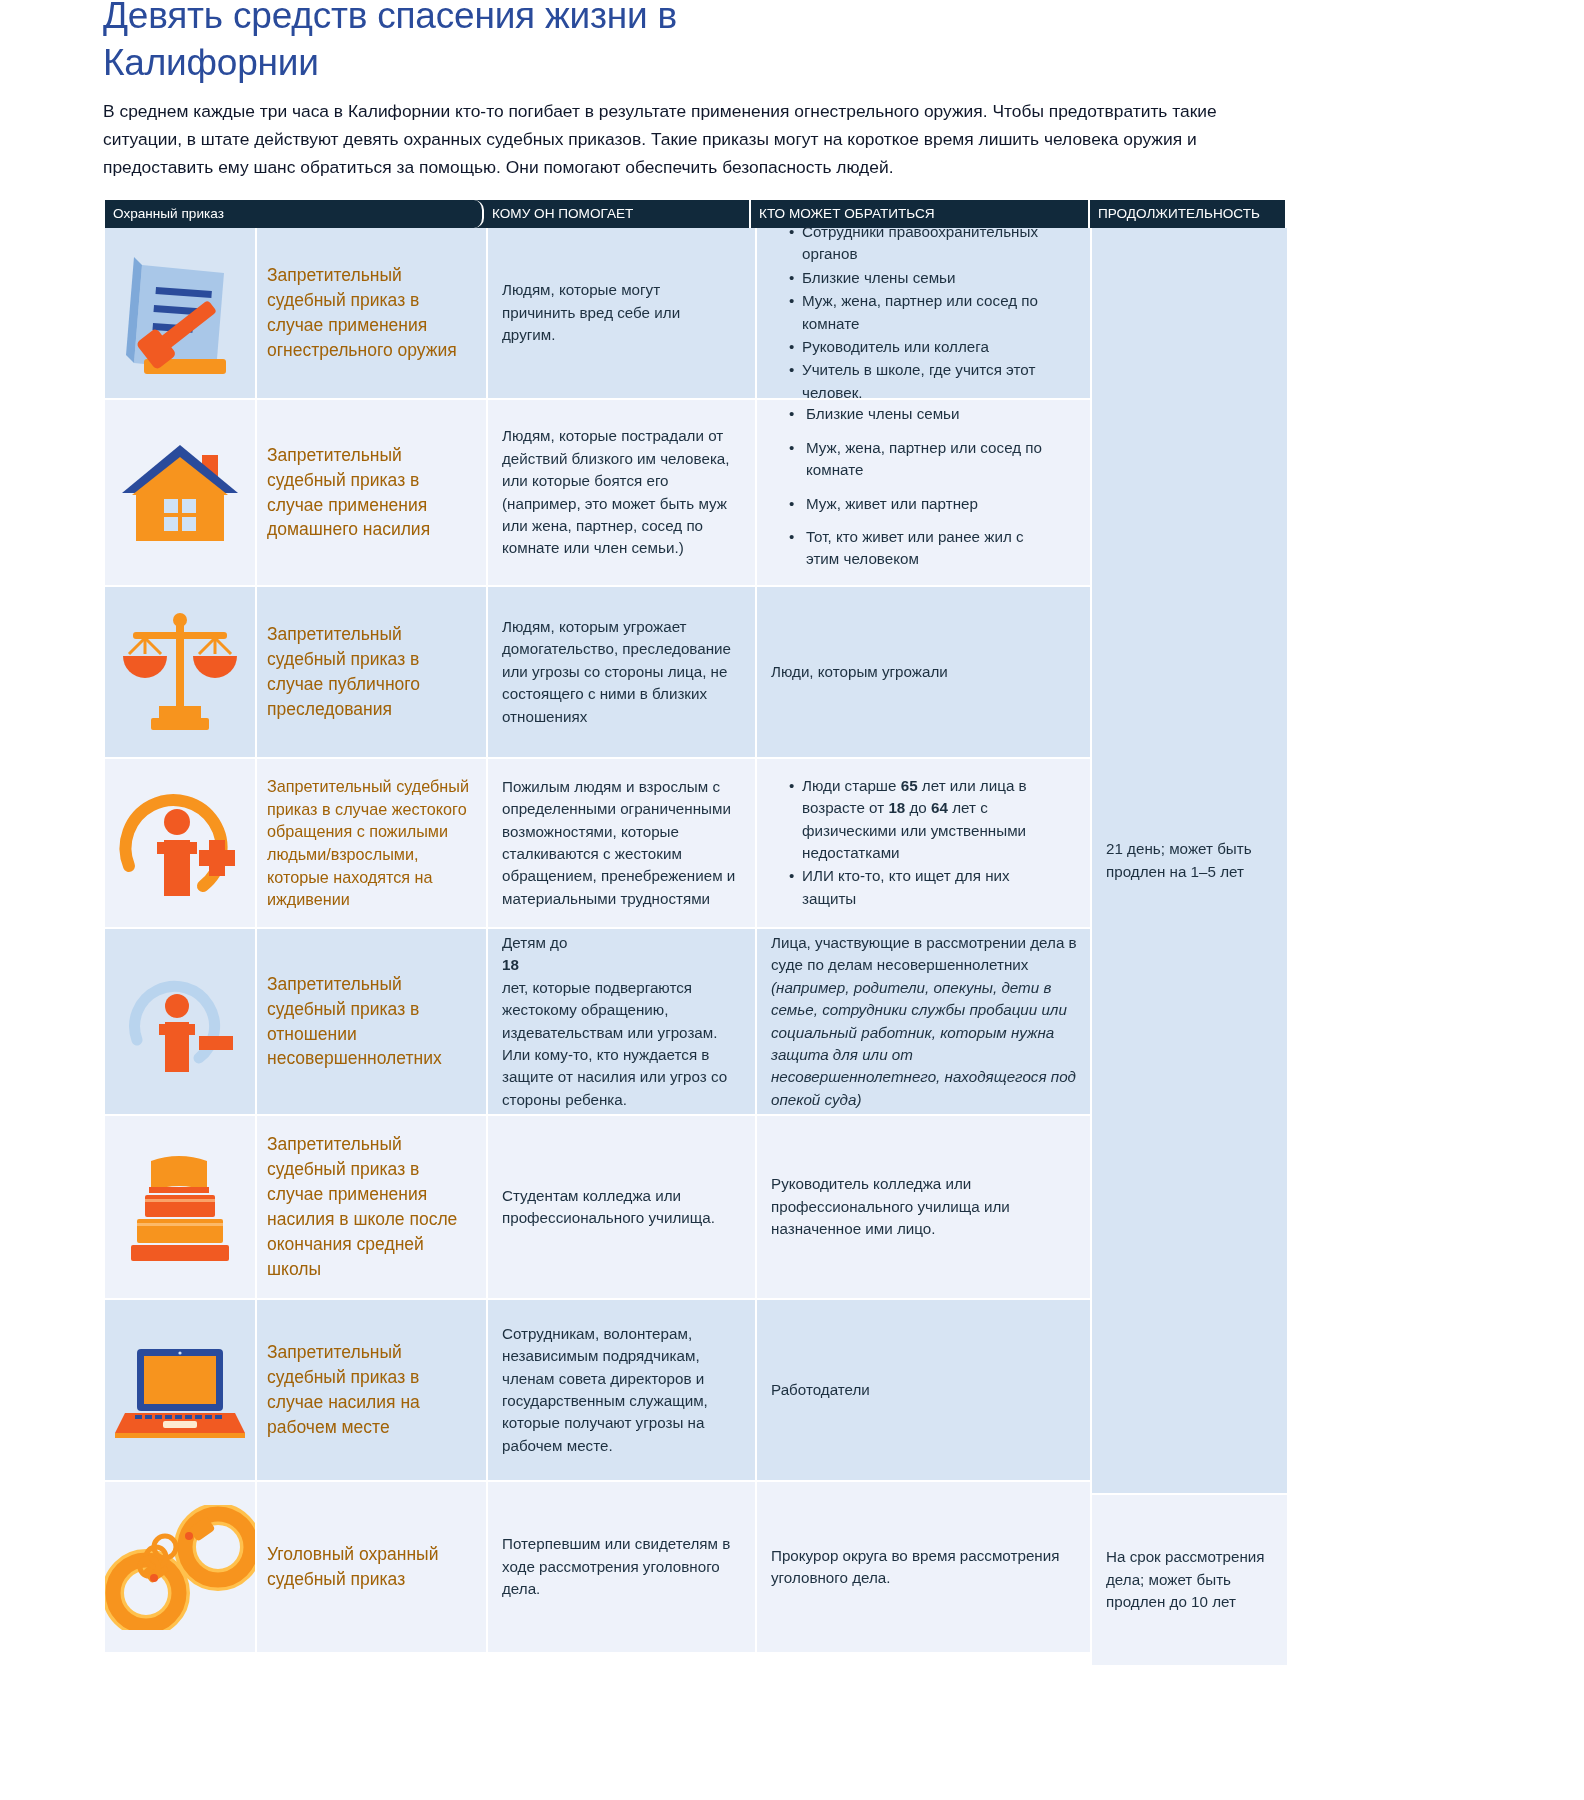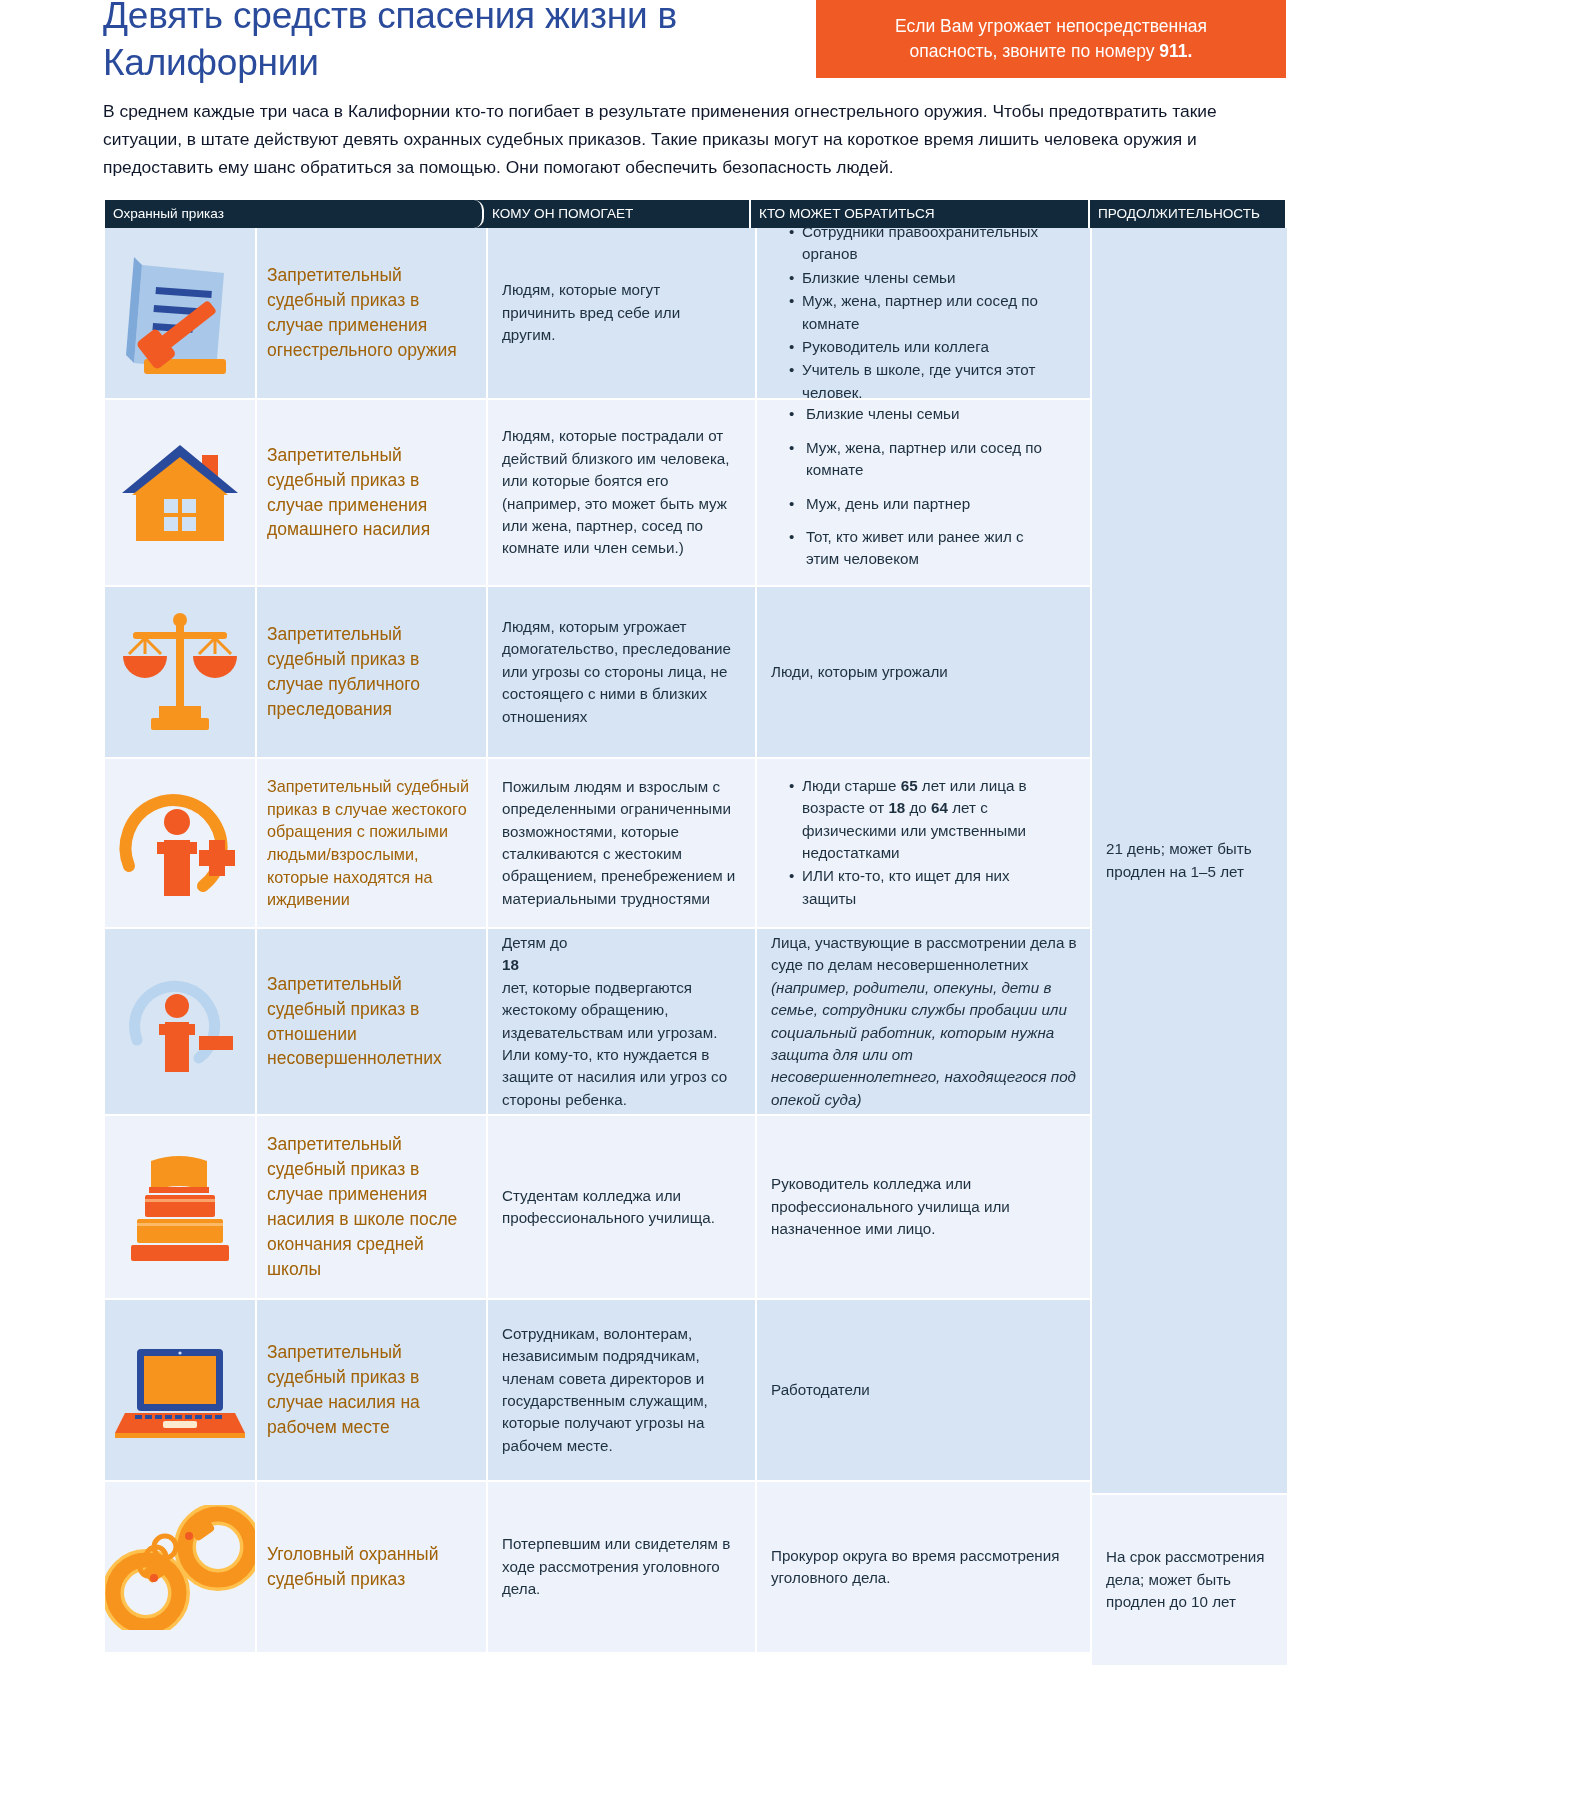--- a/index.html
+++ b/index.html
@@ -159,26 +159,20 @@
 
   
   .ico { display: block; }
 </style>
 </head>
 <body>
 
 <div class="header-zone">
   <div class="page-title">Девять средств спасения жизни в Калифорнии</div>
 
-  <div class="emergency-box">
-    <div class="emergency-text">
-      <span>Если Вам угрожает непосредственная</span><br>
-      <span>опасность, звоните по номеру </span><b>911.</b>
-    </div>
-  </div>
 </div>
 
 <div class="intro">В среднем каждые три часа в Калифорнии кто-то погибает в результате применения огнестрельного оружия. Чтобы предотвратить такие ситуации, в штате действуют девять охранных судебных приказов. Такие приказы могут на короткое время лишить человека оружия и предоставить ему шанс обратиться за помощью. Они помогают обеспечить безопасность людей.</div>
 
 <div class="table-wrap">
 
   <div class="thead">
     <div class="th th-order">Охранный приказ</div>
     <div class="th col-help">КОМУ ОН ПОМОГАЕТ</div>
     <div class="th col-who">КТО МОЖЕТ ОБРАТИТЬСЯ</div>
@@ -240,21 +234,21 @@
           </div>
           <div class="vsep"></div>
           <div class="cell namecell col-name">Запретительный судебный приказ в случае применения домашнего насилия</div>
           <div class="vsep"></div>
           <div class="cell helpcell col-help">Людям, которые пострадали от действий близкого им человека, или которые боятся его (например, это может быть муж или жена, партнер, сосед по комнате или член семьи.)</div>
           <div class="vsep"></div>
           <div class="cell whocell col-who">
             <ul class="spaced">
               <li>Близкие члены семьи</li>
               <li>Муж, жена, партнер или сосед по комнате</li>
-              <li>Муж, день или партнер</li>
+              <li>Муж, живет или партнер</li>
               <li>Тот, кто живет или ранее жил с этим человеком</li>
             </ul>
           </div>
         </div>
         <div class="hsep"></div>
 
         <div class="trow band-a" style="height:170px;">
           <div class="cell iconcell col-icon">
             <span>
               <svg class="ico" width="130" height="124" viewBox="0 0 130 124">

